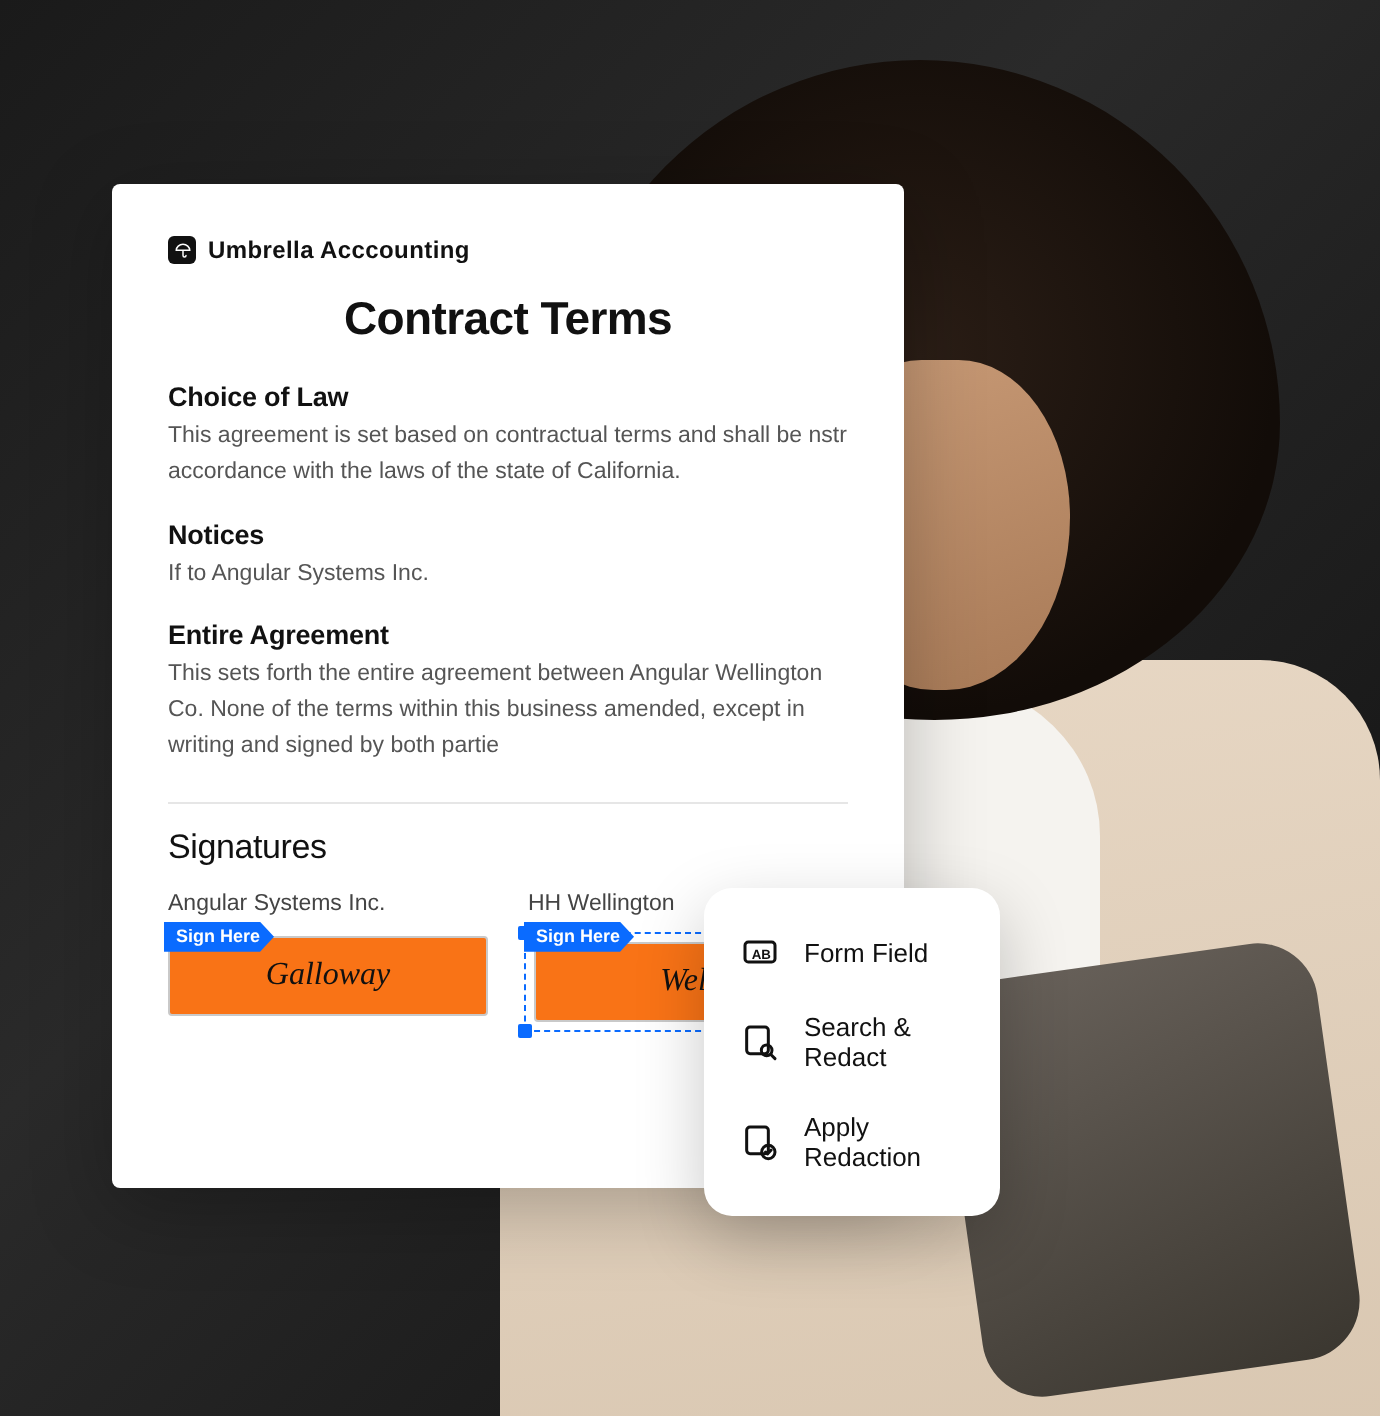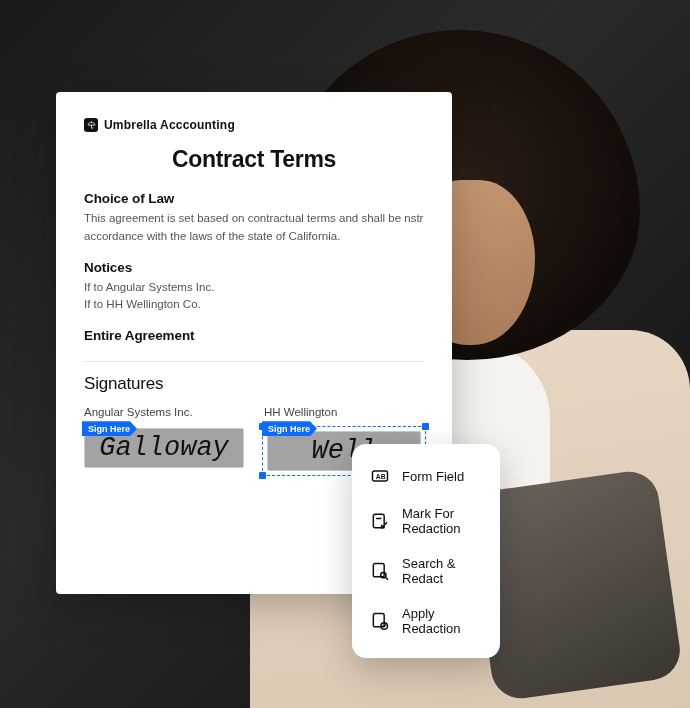--- a/index.html
+++ b/index.html
@@ -141,25 +141,25 @@
     clip-path: polygon(0 0, calc(100% - 7px) 0, 100% 50%, calc(100% - 7px) 100%, 0 100%);
     z-index: 2;
   }
   .sig-box {
     height: 40px;
     border: 1px solid #c9c9c9;
     border-radius: 2px;
     display: flex;
     align-items: center;
     justify-content: center;
-    font-family: Liberation Mono, monospace;
-    font-size: 27px;
+    font-family: Liberation Serif, serif;
+    font-size: 16px;
     font-style: italic;
     color: #111;
-    background: #a3a3a3;
+    background: #f97316;
   }
   .sig-selected {
     position: relative;
     padding: 3px;
   }
   .sig-selected::before {
     content: "";
     position: absolute;
     inset: -2px;
     border: 1px dashed #0a6bff;
@@ -227,23 +227,23 @@
       <span>Umbrella Acccounting</span>
     </div>
 
     <h1>Contract Terms</h1>
 
     <h2>Choice of Law</h2>
     <p>This agreement is set based on contractual terms and shall be nstr accordance with the laws of the state of California.</p>
 
     <h2>Notices</h2>
     <div class="small">If to Angular Systems Inc.</div>
-    <div class="small">If to HH Wellington Co.</div>
 
     <h2>Entire Agreement</h2>
+    <p>This sets forth the entire agreement between Angular Wellington Co. None of the terms within this business amended, except in writing and signed by both partie</p>
 
     <hr class="hr">
 
     <div class="sig-heading">Signatures</div>
 
     <div class="sig-row">
       <div class="sig-col">
         <div class="sig-label">Angular Systems Inc.</div>
         <div class="sig-wrap">
           <span class="sign-tag">Sign Here</span>
@@ -270,31 +270,20 @@
         <svg viewBox="0 0 24 24" fill="none">
             <rect x="3" y="6" width="18" height="12" rx="2" stroke-width="1.8"></rect>
             <text x="7" y="16" font-size="8" font-family="Arial" fill="#111" stroke="none" font-weight="700">AB</text>
           </svg>
       </span>
       <span>Form Field</span>
     </div>
     <div class="menu-item">
       <span class="menu-icon">
         <svg viewBox="0 0 24 24" fill="none">
-            <rect x="4" y="4" width="13" height="16" rx="2" stroke-width="1.8"></rect>
-            <path d="M8 9h5" stroke-width="1.8" stroke-linecap="round"></path>
-            <path d="M14 17v3h3" stroke-width="1.8" stroke-linecap="round"></path>
-            <path d="M14 20l6-6" stroke-width="1.8" stroke-linecap="round"></path>
-          </svg>
-      </span>
-      <span>Mark For Redaction</span>
-    </div>
-    <div class="menu-item">
-      <span class="menu-icon">
-        <svg viewBox="0 0 24 24" fill="none">
             <rect x="4" y="3" width="13" height="16" rx="2" stroke-width="1.8"></rect>
             <circle cx="16" cy="17" r="3.2" stroke-width="1.8"></circle>
             <path d="M18.5 19.5 21 22" stroke-width="1.8" stroke-linecap="round"></path>
           </svg>
       </span>
       <span>Search &amp; Redact</span>
     </div>
     <div class="menu-item">
       <span class="menu-icon">
         <svg viewBox="0 0 24 24" fill="none">

